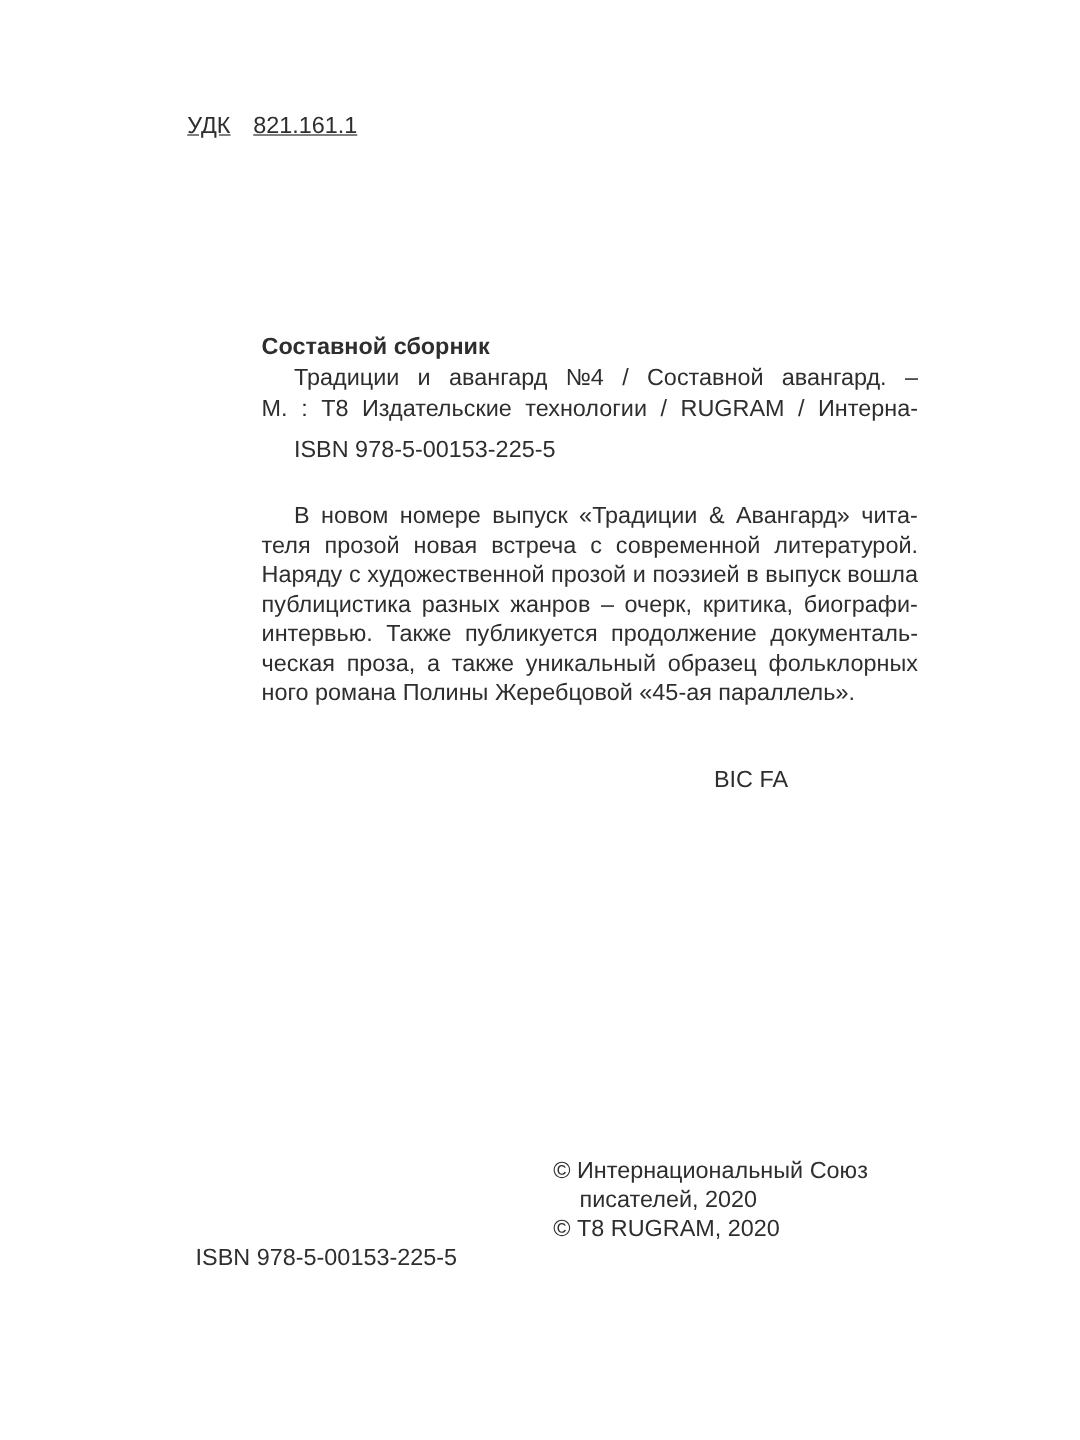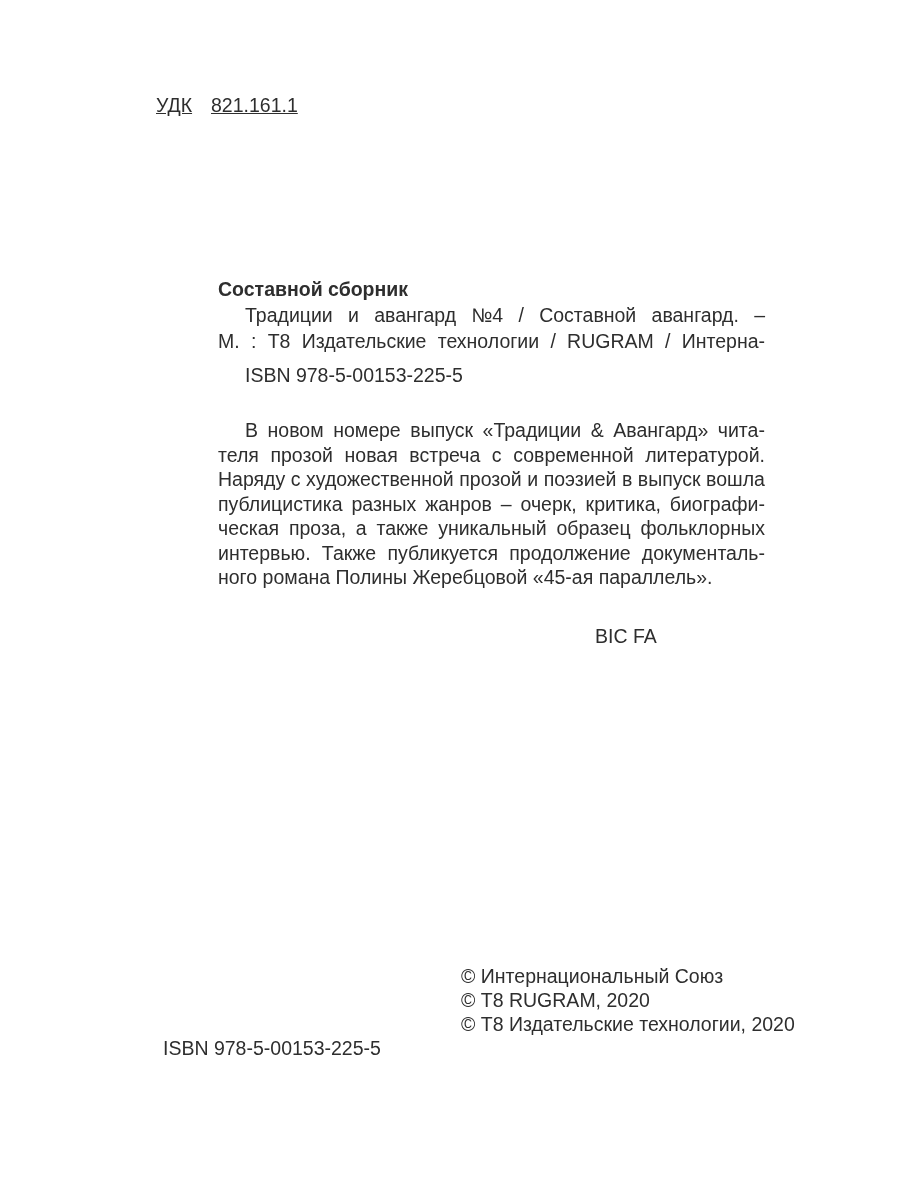--- a/index.html
+++ b/index.html
@@ -21,21 +21,21 @@
 
   
   .main{left:218px;top:276px;width:547px;}
   .line{height:26px;line-height:26px;}
   .title{font-weight:bold;}
   .just{display:flex;justify-content:space-between;white-space:nowrap;}
   .indent{padding-left:27px;}
   .isbn-top{margin-top:8px;}
   .annotation{margin-top:30px;}
   .aline{height:24.5px;line-height:24.5px;}
-  .bic-block{margin-top:33px;margin-left:377px;}
+  .bic-block{margin-top:47px;margin-left:377px;}
   .bic-line{height:27px;line-height:27px;}
 
   
   .footer-isbn{left:163px;top:1036px;height:24px;line-height:24px;}
   .copyright{left:425px;top:964px;}
   .cline{height:24px;line-height:24px;margin-left:36px;}
   .cindent{padding-left:22px;}
 </style>
 </head>
 <body>
@@ -108,42 +108,42 @@
     <div class="aline just">
         <span>публицистика</span>
         <span>разных</span>
         <span>жанров</span>
         <span>–</span>
         <span>очерк,</span>
         <span>критика,</span>
         <span>биографи-</span>
       </div>
     <div class="aline just">
+        <span>интервью.</span>
+        <span>Также</span>
+        <span>публикуется</span>
+        <span>продолжение</span>
+        <span>документаль-</span>
+      </div>
+    <div class="aline just">
         <span>ческая</span>
         <span>проза,</span>
         <span>а</span>
         <span>также</span>
         <span>уникальный</span>
         <span>образец</span>
         <span>фольклорных</span>
-      </div>
-    <div class="aline just">
-        <span>интервью.</span>
-        <span>Также</span>
-        <span>публикуется</span>
-        <span>продолжение</span>
-        <span>документаль-</span>
       </div>
     <div class="aline">ного романа Полины Жеребцовой «45-ая параллель».</div>
   </div>
 
   <div class="bic-block">
     <div class="bic-line">BIC FA</div>
   </div>
 </div>
 
 <div class="abs footer-isbn">ISBN 978-5-00153-225-5</div>
 
 <div class="abs copyright">
   <div class="cline">© Интернациональный Союз</div>
+  <div class="cline cindent">писателей, 2020</div>
   <div class="cline">© Т8 RUGRAM, 2020</div>
-  <div class="cline">© Т8 Издательские технологии, 2020</div>
 </div>
 
 </body></html>

